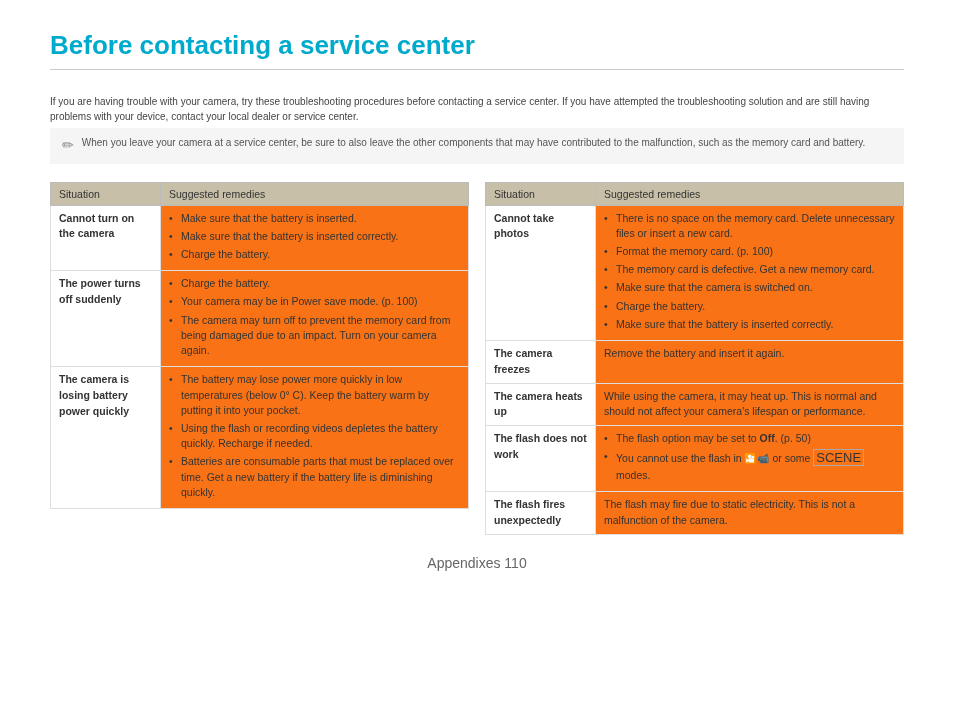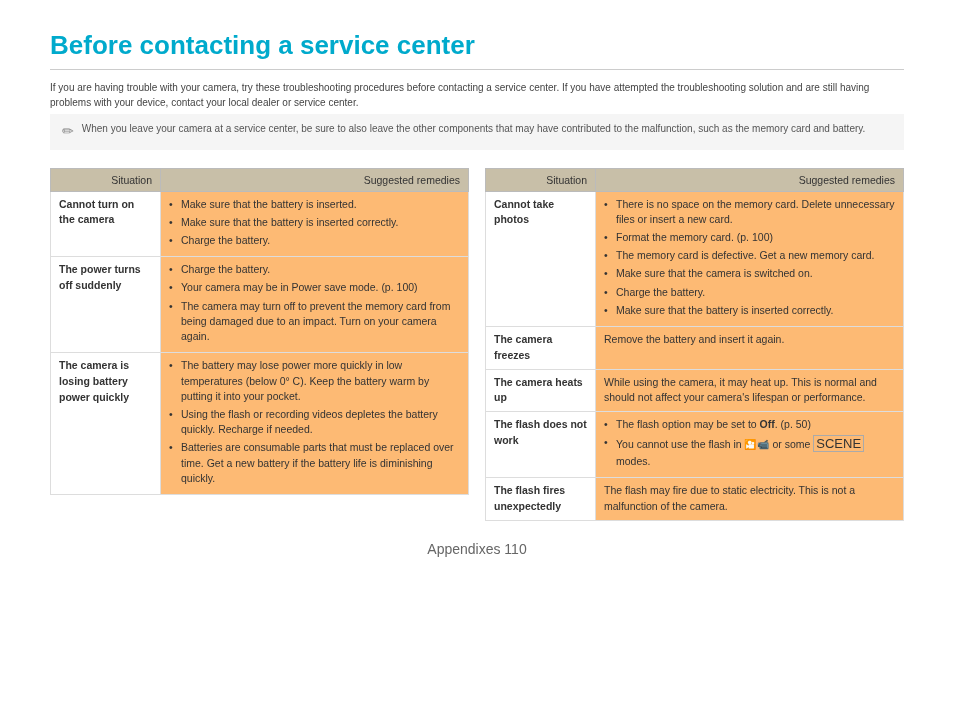--- a/index.html
+++ b/index.html
@@ -11,21 +11,21 @@
       width: 954px;
       min-height: 720px;
       padding: 30px 50px 30px 50px;
     }
     h1 {
       font-size: 26px;
       color: #00aacc;
       font-weight: bold;
       border-bottom: 1px solid #ccc;
       padding-bottom: 8px;
-      margin-bottom: 10px;
+      margin-bottom: 24px;
     }
     .intro-text {
       font-size: 10px;
       color: #444;
       line-height: 1.5;
       margin-bottom: 4px;
     }
     .notice-box {
       background: #f5f5f5;
       border: none;
@@ -54,36 +54,36 @@
     table {
       width: 100%;
       border-collapse: collapse;
       font-size: 10.5px;
     }
     thead tr th {
       background: #c8bfa8;
       color: #333;
       font-weight: normal;
       padding: 5px 8px;
-      text-align: right;
+      text-align: left;
       border: 1px solid #bbb;
     }
     tbody tr td {
       border: 1px solid #ddd;
       padding: 5px 8px;
       vertical-align: top;
       line-height: 1.5;
     }
     tbody tr td:first-child {
       font-weight: bold;
       width: 110px;
       background: #fff;
     }
     tbody tr td:last-child {
-      background: #fdba74;
+      background: #f97316;
     }
     .bullet-list {
       list-style: none;
       padding: 0;
       margin: 0;
     }
     .bullet-list li {
       padding-left: 12px;
       position: relative;
       margin-bottom: 3px;

